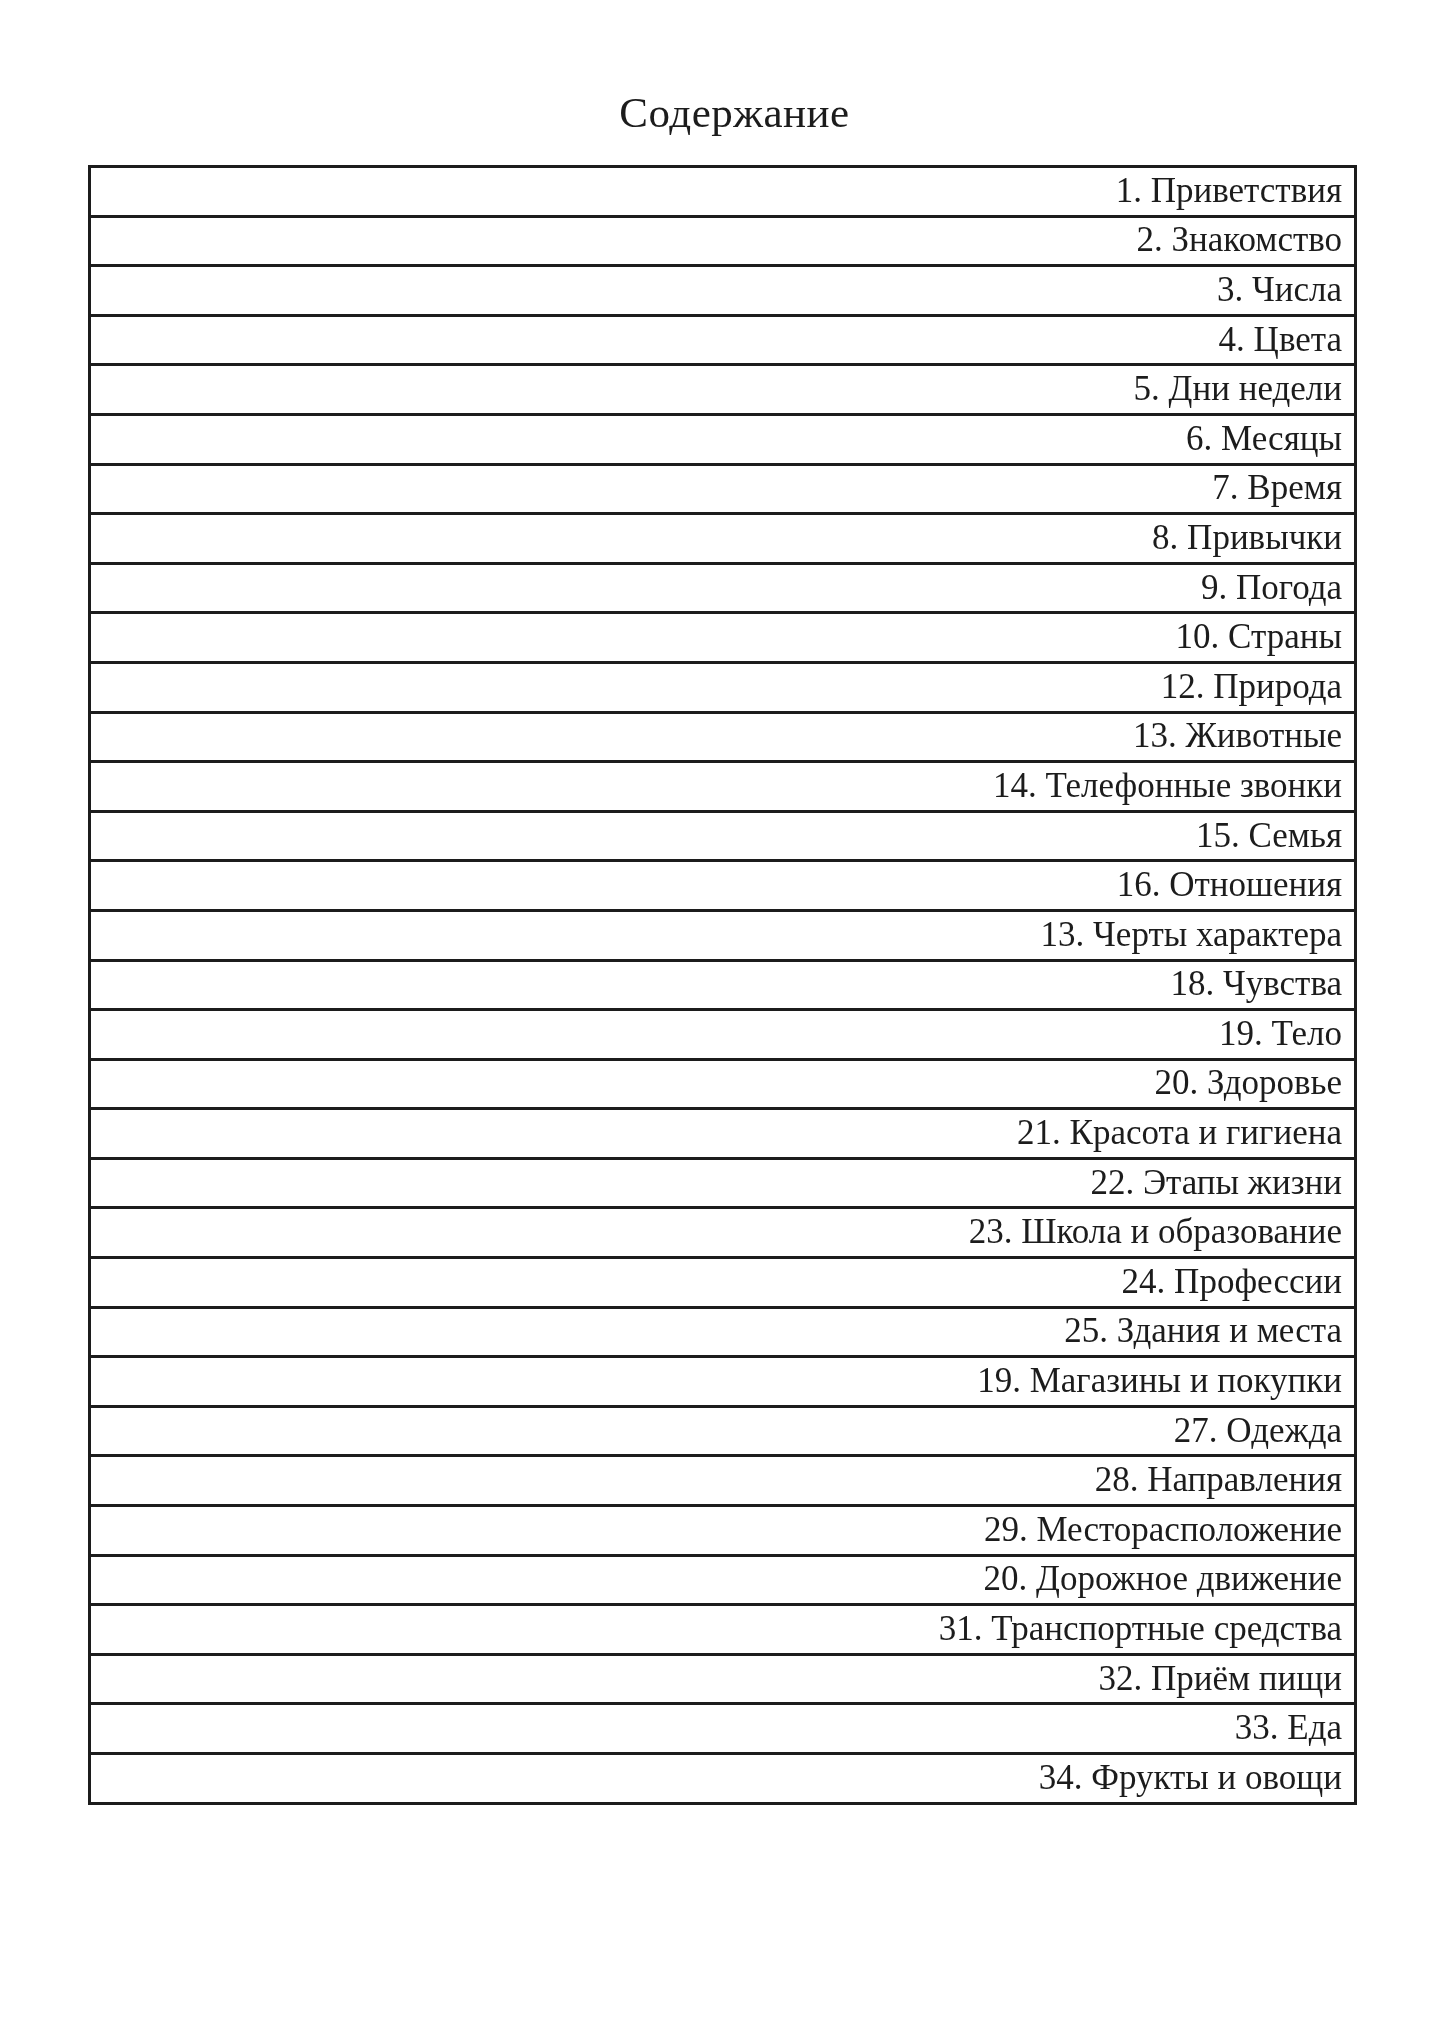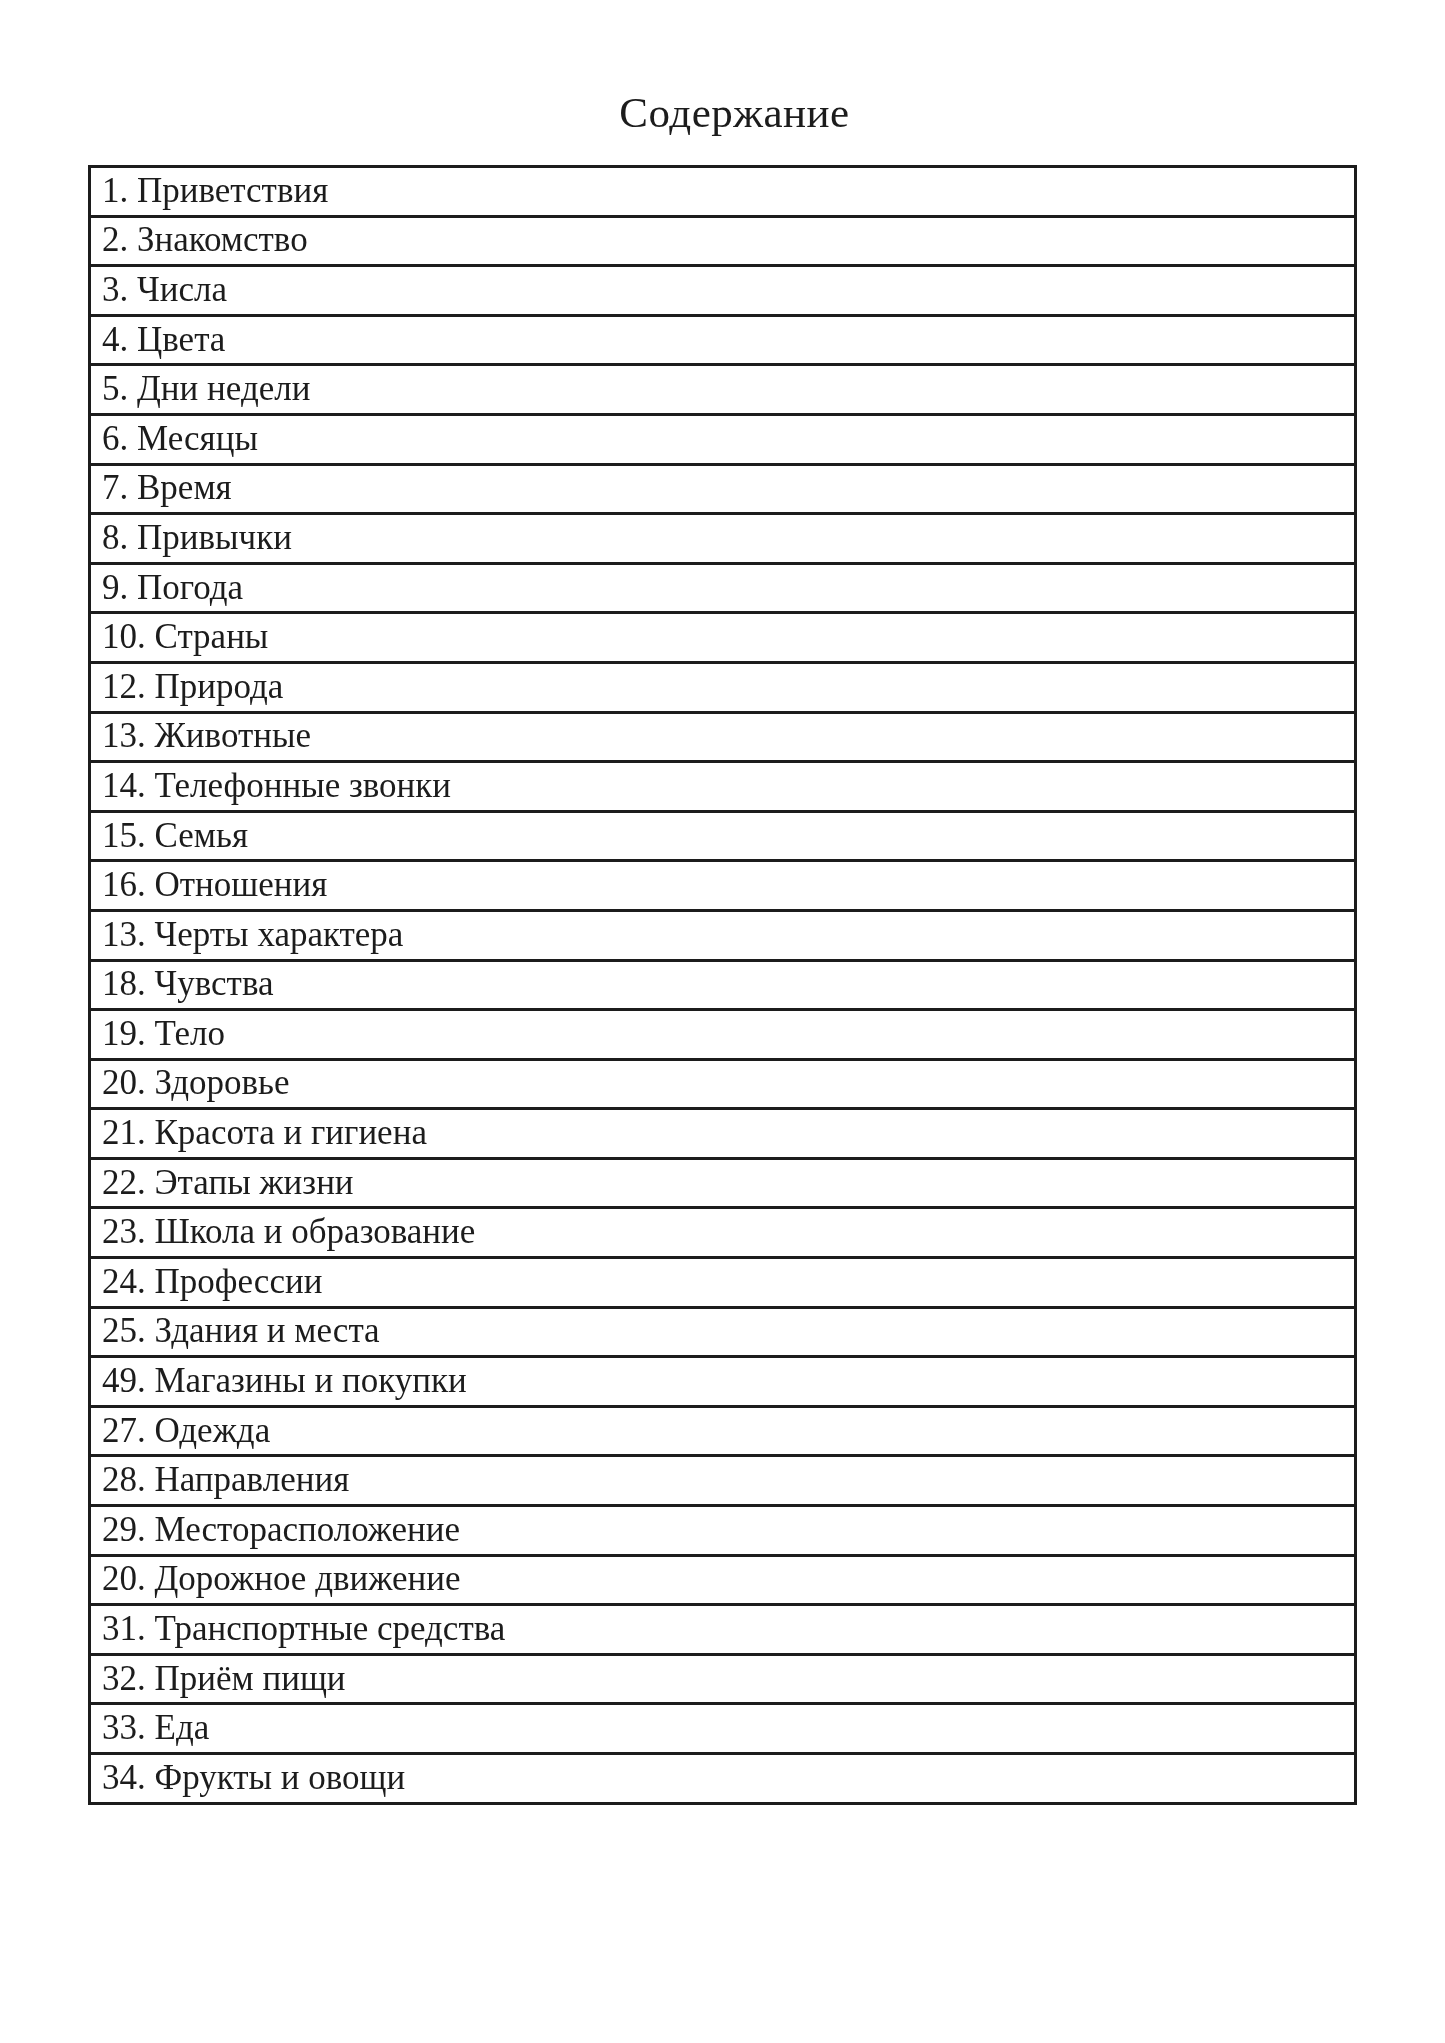--- a/index.html
+++ b/index.html
@@ -36,20 +36,21 @@
   }
   table.toc td {
     border: 3px solid #1c1c1c;
     height: 44.6px;
     font-size: 35px;
     line-height: 1;
     vertical-align: middle;
     padding: 0 12px 2px 11px;
     white-space: nowrap;
     overflow: hidden;
+    text-align: right;
   }
 </style>
 </head>
 <body>
 
 <h1 class="page-title">Содержание</h1>
 
 <table class="toc">
   <tbody>
     <tr>
@@ -118,21 +119,21 @@
     <tr>
         <td>23. Школа и образование</td>
       </tr>
     <tr>
         <td>24. Профессии</td>
       </tr>
     <tr>
         <td>25. Здания и места</td>
       </tr>
     <tr>
-        <td>49. Магазины и покупки</td>
+        <td>19. Магазины и покупки</td>
       </tr>
     <tr>
         <td>27. Одежда</td>
       </tr>
     <tr>
         <td>28. Направления</td>
       </tr>
     <tr>
         <td>29. Месторасположение</td>
       </tr>

